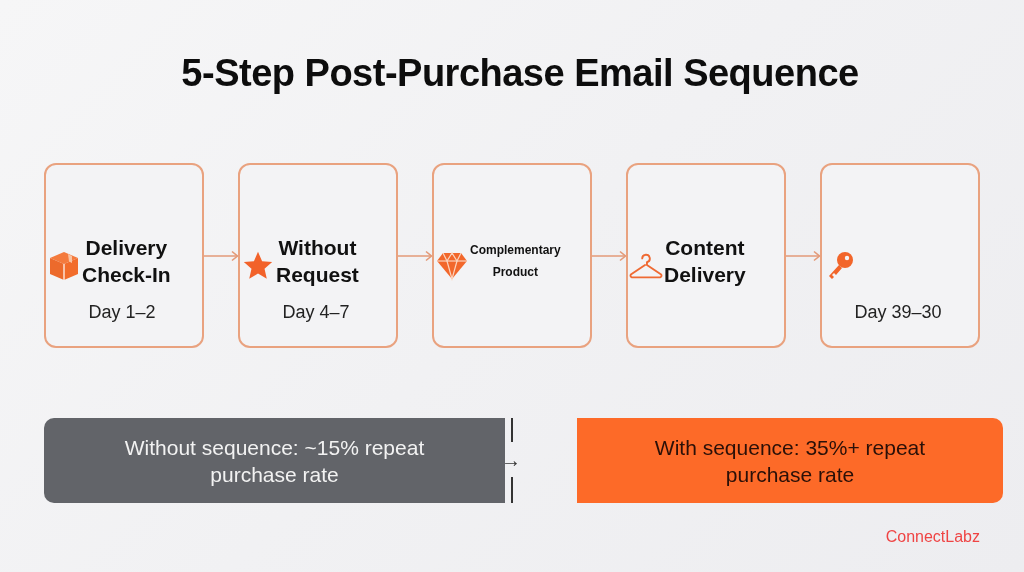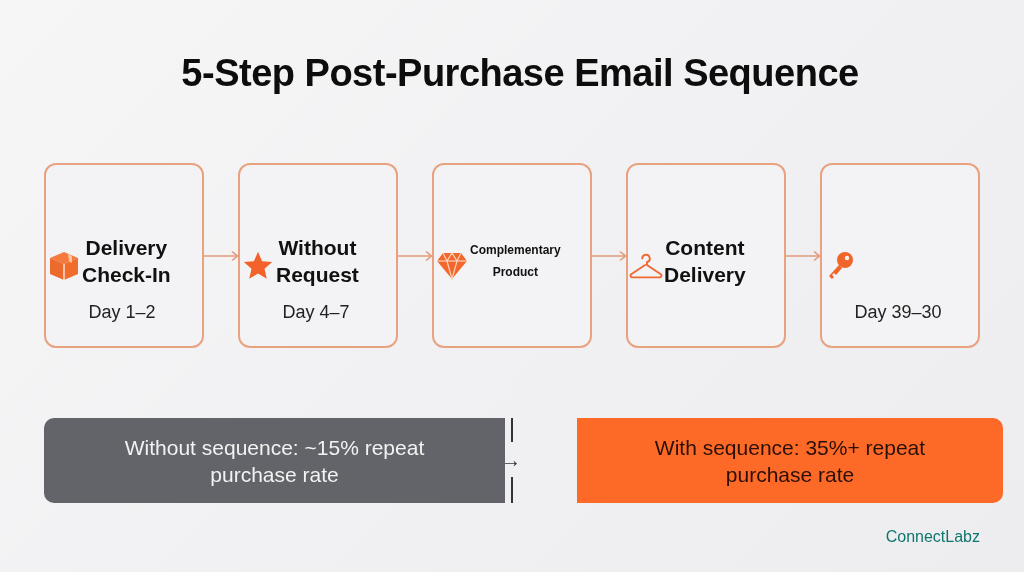--- a/index.html
+++ b/index.html
@@ -33,21 +33,21 @@
   .bar {
     position: absolute; top: 418px; height: 85px;
     display: flex; align-items: center; justify-content: center;
     text-align: center; font-size: 21px; line-height: 27px;
   }
   .bar-without { left: 44px; width: 461px; background: #626469; color: #f2f2f2; border-radius: 10px 0 0 10px; }
   .bar-with { left: 540px; width: 426px; background: #fd6a28; color: #2a1008; border-radius: 0 10px 10px 0; margin-left: 37px; }
   .bar .txt { width: 360px; }
   .divider { position: absolute; left: 511px; width: 2px; background: #333; }
   .mid-arrow { position: absolute; left: 501px; top: 452px; font-size: 20px; color: #333; line-height: 16px; }
-  .brand { position: absolute; right: 44px; top: 528px; font-size: 16px; color: #0f766e; }
+  .brand { position: absolute; right: 44px; top: 528px; font-size: 16px; color: #ef4444; }
 </style>
 </head>
 <body>
 
 <div class="title">5-Step Post-Purchase Email Sequence</div>
 
 <div class="step" style="left:44px">
   <div class="icon">
     <svg width="34" height="34" viewBox="0 0 34 34">
       <polygon points="17,3 31,9 17,15 3,9" fill="#f47a3d"></polygon>

